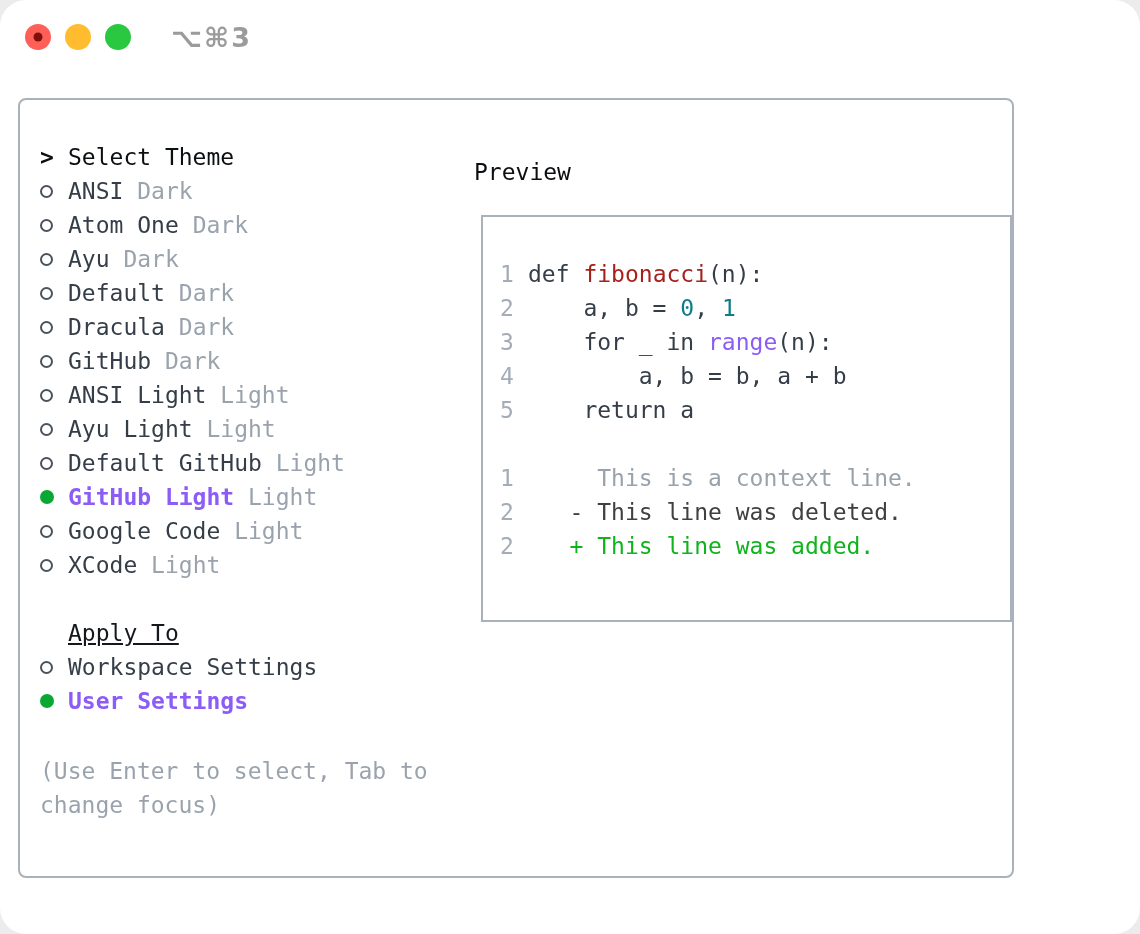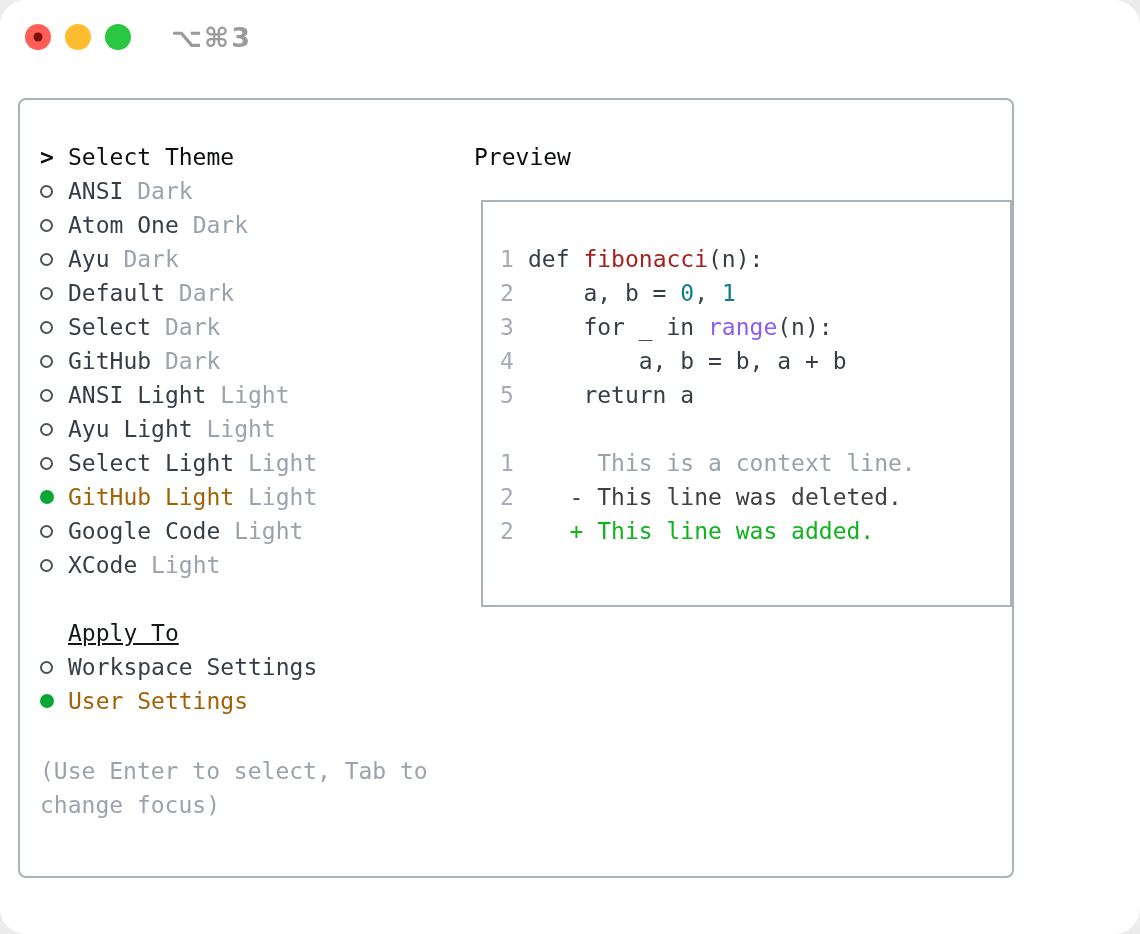--- a/index.html
+++ b/index.html
@@ -50,21 +50,21 @@
   .panel {
     margin: 24px 126px 0 18px;
     height: 780px;
     border: 2px solid #a9b1ba;
     border-radius: 8px;
     background: #ffffff;
     display: flex;
     padding: 40px 0 0 20px;
   }
   .left-col { width: 462px; }
-  .right-col { flex: 1; }
+  .right-col { flex: 1; margin-top: 15px; }
   .row {
     height: 34px;
     line-height: 34px;
     display: flex;
     align-items: center;
     white-space: pre;
   }
   .spacer { height: 34px; }
   .slot {
     width: 28px;
@@ -81,21 +81,21 @@
     display: inline-block;
   }
   .radio-sel {
     width: 14px; height: 14px;
     border: none;
     border-radius: 50%;
     background: #09a834;
     display: inline-block;
   }
   .t-name { color: #353e48; }
-  .t-name.sel { color: #a16207; }
+  .t-name.sel { color: #8b5cf6; font-weight: bold; }
   .t-var { color: #9aa3ad; }
   .apply-hdr { color: #14181d; text-decoration: underline; }
   .hint {
     margin-top: 36px;
     width: 420px;
     line-height: 34px;
     color: #9aa3ad;
     white-space: normal;
   }
   
@@ -143,25 +143,25 @@
     <div class="left-col">
       <div class="row">
         <span class="slot prompt">&gt;</span><span class="hdr">Select Theme</span>
       </div>
 
       <div id="theme-list">
           <div class="row"><span class="slot"><span class="radio"></span></span><span class="t-name">ANSI</span><span class="t-var"> Dark</span></div>
           <div class="row"><span class="slot"><span class="radio"></span></span><span class="t-name">Atom One</span><span class="t-var"> Dark</span></div>
           <div class="row"><span class="slot"><span class="radio"></span></span><span class="t-name">Ayu</span><span class="t-var"> Dark</span></div>
           <div class="row"><span class="slot"><span class="radio"></span></span><span class="t-name">Default</span><span class="t-var"> Dark</span></div>
-          <div class="row"><span class="slot"><span class="radio"></span></span><span class="t-name">Select</span><span class="t-var"> Dark</span></div>
+          <div class="row"><span class="slot"><span class="radio"></span></span><span class="t-name">Dracula</span><span class="t-var"> Dark</span></div>
           <div class="row"><span class="slot"><span class="radio"></span></span><span class="t-name">GitHub</span><span class="t-var"> Dark</span></div>
           <div class="row"><span class="slot"><span class="radio"></span></span><span class="t-name">ANSI Light</span><span class="t-var"> Light</span></div>
           <div class="row"><span class="slot"><span class="radio"></span></span><span class="t-name">Ayu Light</span><span class="t-var"> Light</span></div>
-          <div class="row"><span class="slot"><span class="radio"></span></span><span class="t-name">Select Light</span><span class="t-var"> Light</span></div>
+          <div class="row"><span class="slot"><span class="radio"></span></span><span class="t-name">Default GitHub</span><span class="t-var"> Light</span></div>
           <div class="row"><span class="slot"><span class="radio-sel"></span></span><span class="t-name sel">GitHub Light</span><span class="t-var"> Light</span></div>
           <div class="row"><span class="slot"><span class="radio"></span></span><span class="t-name">Google Code</span><span class="t-var"> Light</span></div>
           <div class="row"><span class="slot"><span class="radio"></span></span><span class="t-name">XCode</span><span class="t-var"> Light</span></div>
         </div>
 
       <div class="spacer"></div>
 
       <div class="row">
         <span class="slot"></span><span class="apply-hdr">Apply To</span>
       </div>

